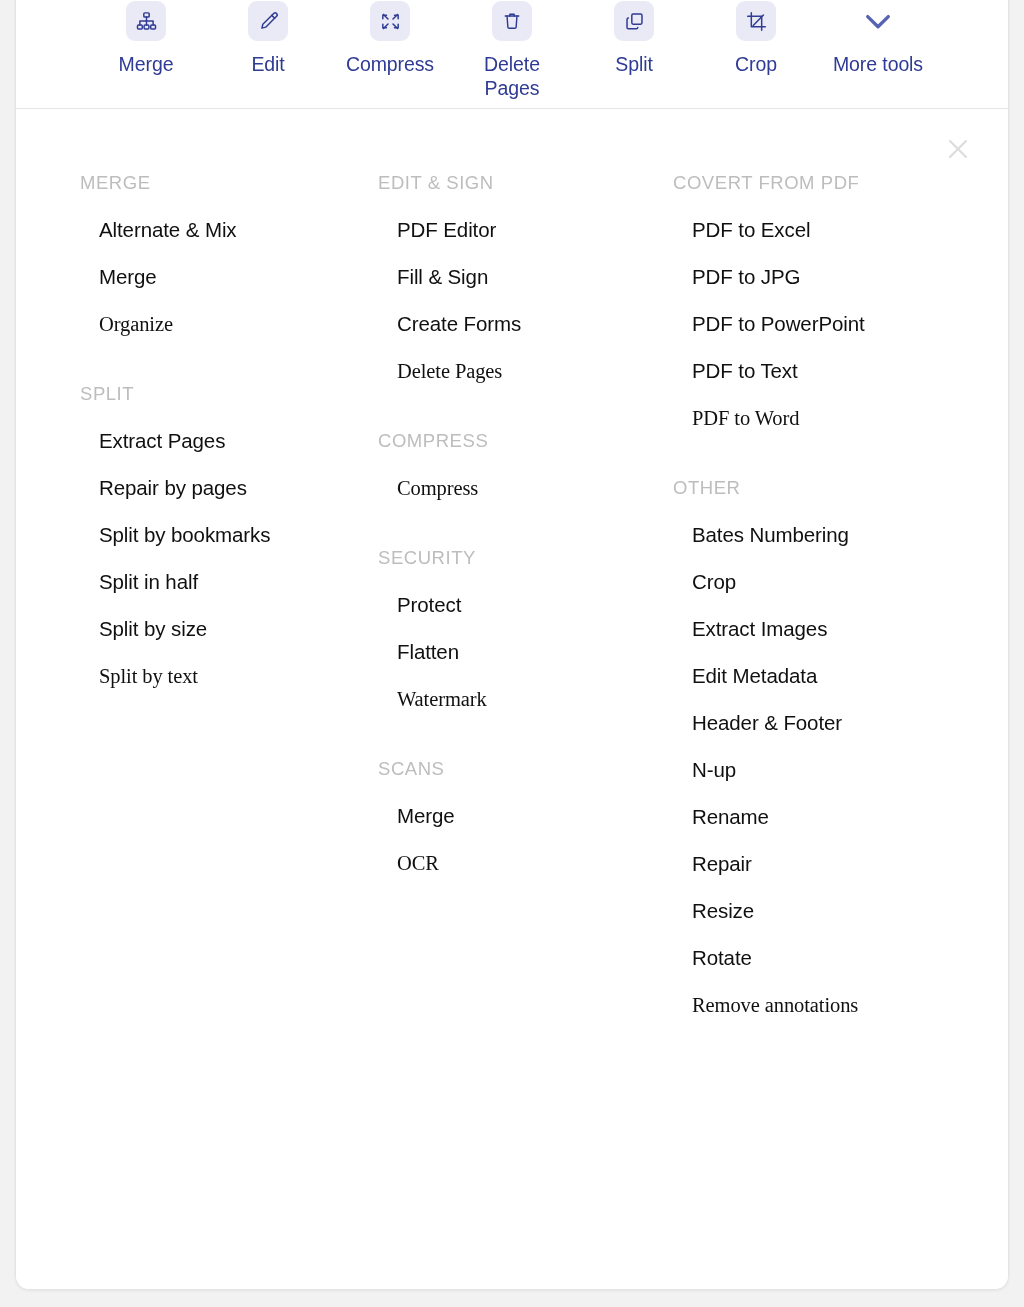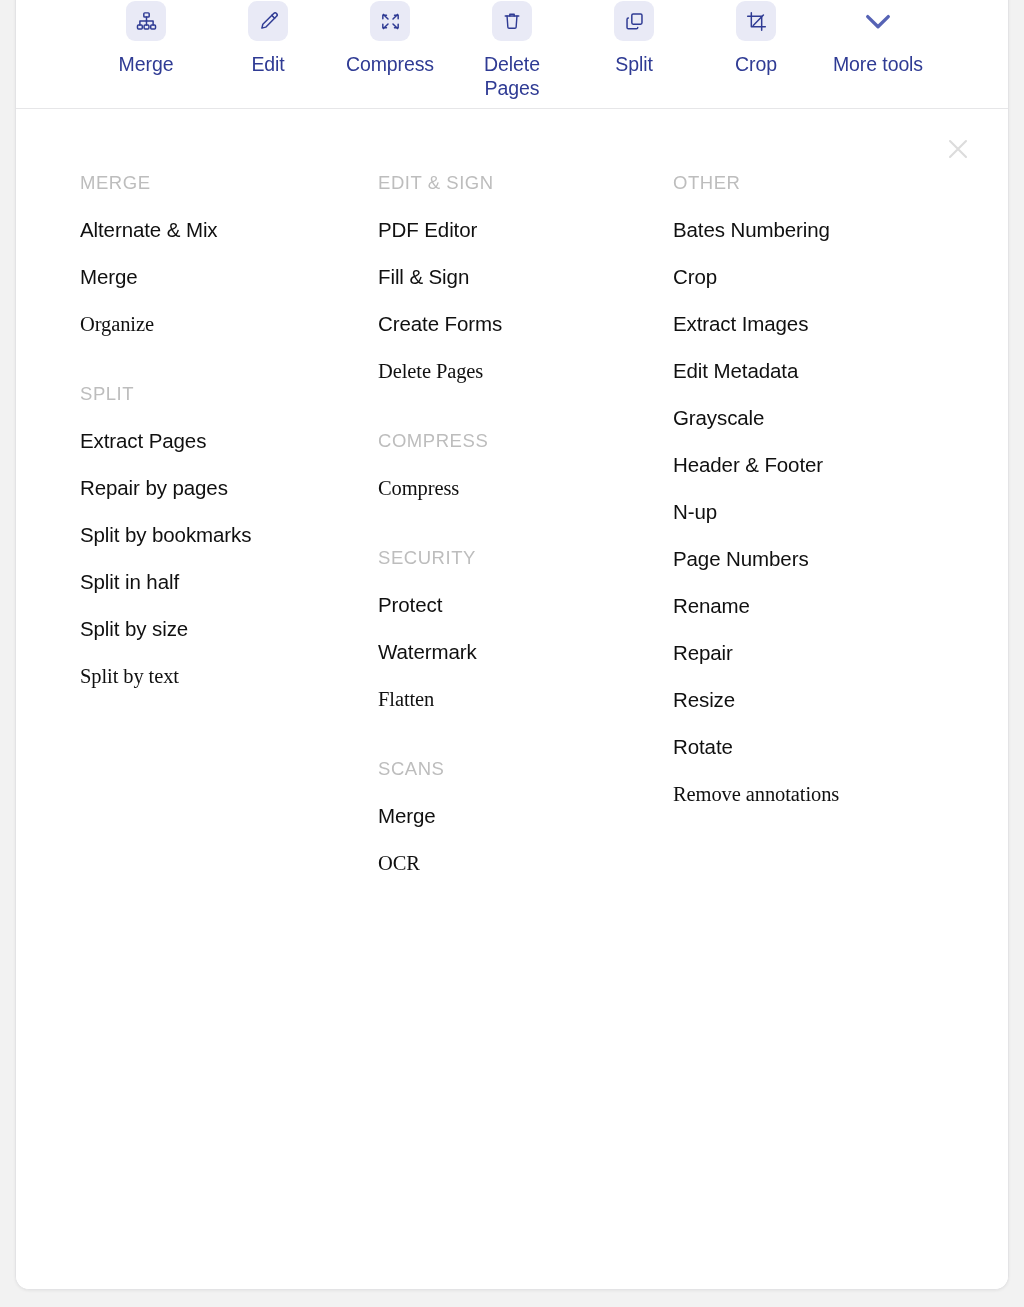--- a/index.html
+++ b/index.html
@@ -120,20 +120,21 @@
     margin-bottom: 24px;
     font-weight: 400;
   }
   .menu-item {
     font-size: 20.5px;
     line-height: 24px;
     color: #101010;
     margin-bottom: 23px;
     cursor: pointer;
     letter-spacing: -0.1px;
+    margin-left: 19px;
   }
   .menu-item:last-child { margin-bottom: 0; font-family: Liberation Serif, serif; }
   .group { margin-bottom: 0; }
   .group + .group { margin-top: 47px; }
 </style>
 </head>
 <body>
 
 <div id="app-card">
 
@@ -247,40 +248,46 @@
             <div class="menu-item">Create Forms</div>
             <div class="menu-item">Delete Pages</div>
           </div>
           <div class="group">
             <div class="group-title">COMPRESS</div>
             <div class="menu-item">Compress</div>
           </div>
           <div class="group">
             <div class="group-title">SECURITY</div>
             <div class="menu-item">Protect</div>
+            <div class="menu-item">Flatten</div>
             <div class="menu-item">Watermark</div>
-            <div class="menu-item">Flatten</div>
           </div>
           <div class="group">
             <div class="group-title">SCANS</div>
             <div class="menu-item">Merge</div>
             <div class="menu-item">OCR</div>
           </div>
         </div>
         <div class="menu-col col-2">
+          <div class="group">
+            <div class="group-title">COVERT FROM PDF</div>
+            <div class="menu-item">PDF to Excel</div>
+            <div class="menu-item">PDF to JPG</div>
+            <div class="menu-item">PDF to PowerPoint</div>
+            <div class="menu-item">PDF to Text</div>
+            <div class="menu-item">PDF to Word</div>
+          </div>
           <div class="group">
             <div class="group-title">OTHER</div>
             <div class="menu-item">Bates Numbering</div>
             <div class="menu-item">Crop</div>
             <div class="menu-item">Extract Images</div>
             <div class="menu-item">Edit Metadata</div>
-            <div class="menu-item">Grayscale</div>
             <div class="menu-item">Header &amp; Footer</div>
             <div class="menu-item">N-up</div>
-            <div class="menu-item">Page Numbers</div>
             <div class="menu-item">Rename</div>
             <div class="menu-item">Repair</div>
             <div class="menu-item">Resize</div>
             <div class="menu-item">Rotate</div>
             <div class="menu-item">Remove annotations</div>
           </div>
         </div>
       </div>
   </div>
 

